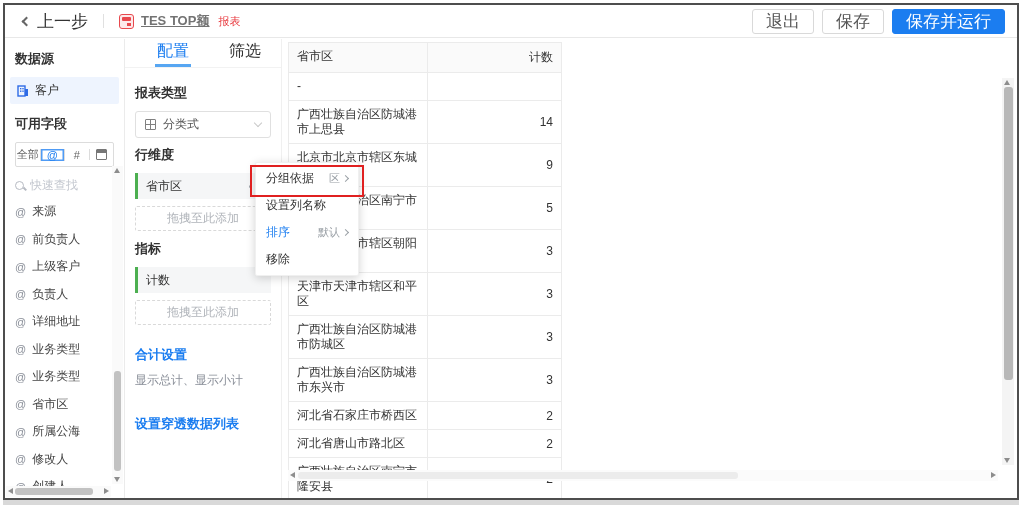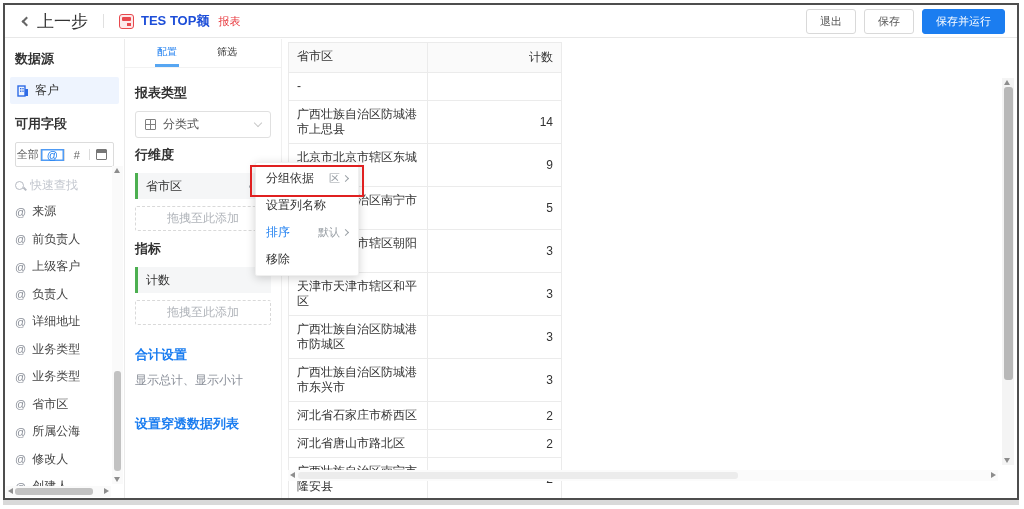--- a/index.html
+++ b/index.html
@@ -8,24 +8,24 @@
   .frame { position:absolute; left:3px; top:3px; width:1016px; height:497px; border:2px solid #4e4e4e; background:#fff; overflow:hidden; box-shadow:0 5px 0 #d9d9d9; }
 
   
   .topbar { height:33px; border-bottom:1px solid #e8e8e8; display:flex; align-items:center; padding:0 12px; }
   .back { display:flex; align-items:center; gap:7px; font-size:17px; color:#333; cursor:pointer; margin-left:6px; }
   .chev-left { width:7px; height:7px; border-left:2px solid #666; border-bottom:2px solid #666; transform:rotate(45deg); }
   .tb-div { width:1px; height:14px; background:#e0e0e0; margin:0 15px; }
   .report-ic { width:15px; height:15px; border:1.5px solid #e8484d; border-radius:3px; position:relative; background:#fde9ea; }
   .report-ic::before { content:""; position:absolute; left:2px; top:2px; right:2px; height:4px; background:#e8484d; border-radius:1px; }
   .report-ic::after { content:""; position:absolute; right:2px; bottom:2px; width:4px; height:3px; background:#e8484d; }
-  .tb-title { font-weight:bold; font-size:13px; color:#1d4ed8; margin-left:7px; }
+  .tb-title { font-weight:bold; font-size:13px; color:#737373; margin-left:7px;text-decoration:underline; }
   .tb-tag { color:#e8383d; font-size:11px; margin-left:9px; }
   .tb-right { margin-left:auto; display:flex; gap:8px; }
-  .btn { height:25px; padding:0 13px; border:1px solid #d9d9d9; border-radius:3px; background:#fff; font-size:11px; color:#555; cursor:pointer; font-family:inherit; }
+  .btn { height:25px; padding:0 13px; border:1px solid #d9d9d9; border-radius:3px; background:#fff; font-size:17px; color:#555; cursor:pointer; font-family:inherit; }
   .btn-primary { background:#1b7df0; border-color:#1b7df0; color:#ffffff; }
 
   
   .main { position:absolute; top:34px; left:0; right:0; bottom:0; display:flex; }
   .sidebar { width:120px; border-right:1px solid #ebebeb; position:relative; overflow:hidden; }
   .config { width:157px; border-right:1px solid #f0f0f0; position:relative; }
   .tablearea { flex:1; position:relative; overflow:hidden; }
 
   
   .sb-title { font-size:13px; font-weight:bold; color:#333; margin:11px 0 9px 10px; }
@@ -49,21 +49,21 @@
   .sb-vthumb { position:absolute; left:2px; right:2px; bottom:13px; height:100px; background:#c2c2c2; border-radius:3px; }
   .sb-hscroll { position:absolute; left:1px; right:13px; bottom:1px; height:11px; background:#fafafa; }
   .sb-hthumb { position:absolute; left:9px; top:2px; height:7px; width:78px; background:#c2c2c2; border-radius:3px; }
   .arr { position:absolute; width:0; height:0; }
   .arr-up    { left:2px; top:2px;    border-left:3.5px solid transparent; border-right:3.5px solid transparent; border-bottom:5px solid #8d8d8d; }
   .arr-down  { left:2px; bottom:2px; border-left:3.5px solid transparent; border-right:3.5px solid transparent; border-top:5px solid #8d8d8d; }
   .arr-left  { left:2px; top:2px;    border-top:3.5px solid transparent; border-bottom:3.5px solid transparent; border-right:5px solid #8d8d8d; }
   .arr-right { right:2px; top:2px;   border-top:3.5px solid transparent; border-bottom:3.5px solid transparent; border-left:5px solid #8d8d8d; }
 
   
-  .cfg-tabs { display:flex; height:29px; align-items:stretch; padding:0 0 0 30px; gap:36px; font-size:10px; border-bottom:1px solid #f2f2f2; }
+  .cfg-tabs { display:flex; height:29px; align-items:stretch; padding:0 0 0 30px; gap:36px; font-size:16px; border-bottom:1px solid #f2f2f2; }
   .cfg-tab { color:#333; cursor:pointer; display:flex; align-items:center; border-bottom:3px solid transparent; padding:0 2px; }
   .cfg-tab.active { color:#1b7df0; border-bottom-color:#57a6f2; }
   .cfg-body { padding:8px 10px 0; }
   .cfg-label { font-size:13px; font-weight:bold; color:#333; margin:8px 0 9px; }
   .select { height:27px; border:1px solid #e0e0e0; border-radius:3px; display:flex; align-items:center; padding:12px 9px; gap:7px; font-size:12px; color:#555; cursor:pointer; background:#fff;font-family:Liberation Mono, monospace; }
   .grid-ic { width:11px; height:11px; border:1px solid #808080; border-radius:1px;
     background: linear-gradient(#808080,#808080) center/1px 100% no-repeat,
                 linear-gradient(#808080,#808080) center/100% 1px no-repeat; }
   .chev-down { margin-left:auto; width:6px; height:6px; border-right:1.5px solid #c9c9c9; border-bottom:1.5px solid #c9c9c9; transform:rotate(45deg); margin-top:-3px; }
   .chip { height:26px; background:#f5f6f7; border-left:3px solid #4caf50; display:flex; align-items:center; padding:0 8px; font-size:12px; color:#333; margin-bottom:7px; cursor:pointer; }

